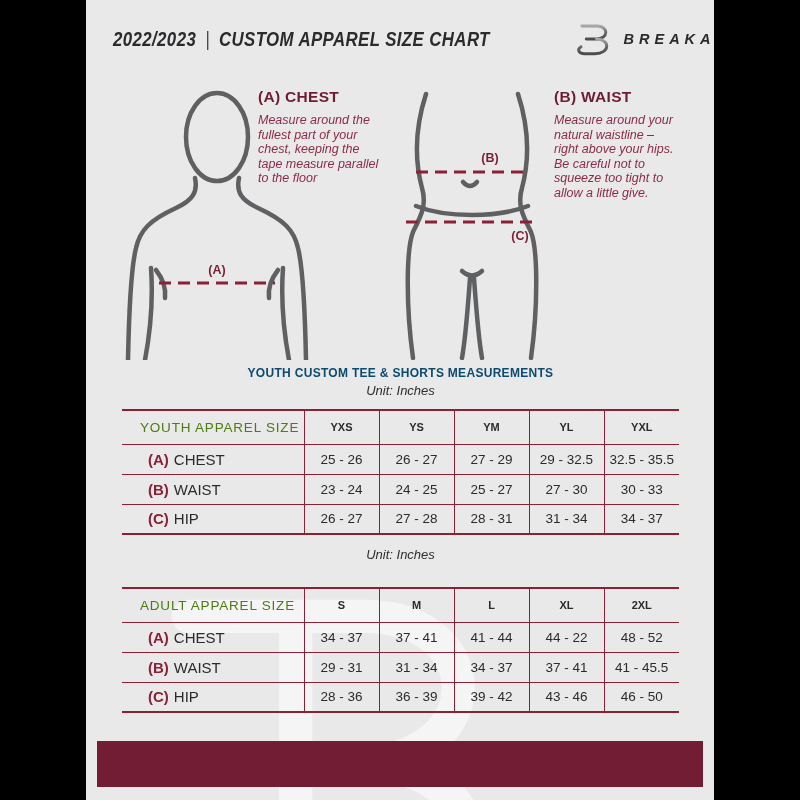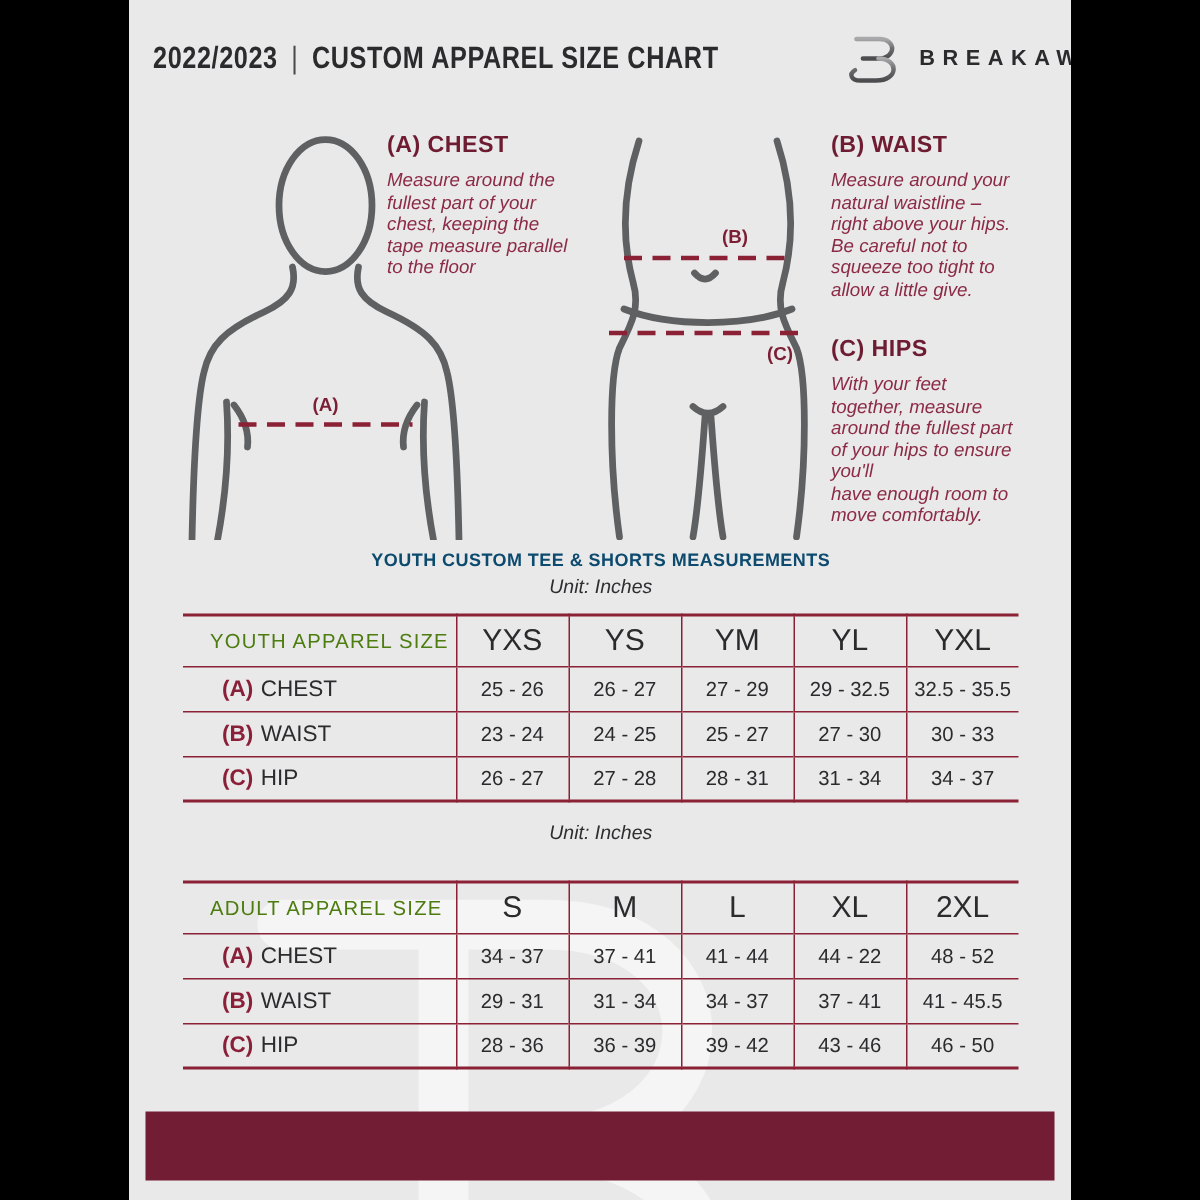--- a/index.html
+++ b/index.html
@@ -6,21 +6,21 @@
     --backdrop:#000000; --page-bg:#e9e9ea; --accent:#721d33; --accent-text:#8c2b46;
     --heading:#6e1c31; --line:#8a2134; --ink:#2e2e30; --figure:#5f6062;
   }
   *{margin:0;padding:0;box-sizing:border-box;}
   html,body{width:800px;height:800px;}
   body{background:var(--backdrop);font-family:"Liberation Sans",sans-serif;position:relative;}
   .page{position:absolute;left:86px;top:0;width:628px;height:800px;background:var(--page-bg);overflow:hidden;}
 
   
   .hdr{position:absolute;left:0;top:0;right:0;height:78px;display:flex;align-items:center;
-       justify-content:space-between;padding:0 24px 0 16px;z-index:2;}
+       justify-content:space-between;padding:0 24px 0 27px;z-index:2;font-style:italic;}
   .hdr-title{display:flex;gap:11px;font-weight:bold;font-size:20.5px;letter-spacing:.5px;
        color:#2b2b2d;white-space:nowrap;transform:scaleX(.82);transform-origin:left center;}
   .hdr-title .sep{font-weight:300;color:#4a4a4c;}
   .brand{display:flex;align-items:center;gap:9px;}
   .brand-name{font-weight:bold;font-size:14.5px;letter-spacing:5px;color:#2b2b2d;}
 
   
   .gblock{position:absolute;z-index:2;}
   .gblock h3{font-size:15.5px;font-weight:bold;color:var(--heading);letter-spacing:.3px;margin-bottom:7px;}
   .gblock p{font-size:12.5px;font-style:italic;color:var(--accent-text);line-height:1.16;white-space:pre-line;}
@@ -41,21 +41,21 @@
   .sec-title .t{font-size:12px;font-weight:bold;color:#0c4a6e;letter-spacing:.3px;}
   .sec-title .u{font-size:13px;font-style:italic;color:#2e2e30;margin-top:3px;}
   #youth-head{top:366px;} #adult-head{top:544px;}
 
   
   .size-table{position:absolute;left:36px;width:557px;border-collapse:collapse;z-index:2;
       border-top:2.5px solid var(--line);border-bottom:2.5px solid var(--line);}
   .size-table col.c0{width:182px;} .size-table col.cv{width:75px;}
   .size-table th,.size-table td{border-top:1.5px solid var(--line);text-align:center;
       font-size:13.5px;color:#2b2b2d;background:transparent;}
-  .size-table th{height:34px;font-size:20px;font-weight:normal;}
+  .size-table th{height:34px;font-size:11px;font-weight:bold;}
   .size-table td{height:30px;}
   .size-table th+th,.size-table td+td{border-left:1.5px solid var(--line);}
   .size-table thead th{border-top:none;}
   .size-table .lbl-h{text-align:left;padding-left:18px;font-weight:normal;font-size:13.5px;
       letter-spacing:.8px;color:#4d7c0f;}
   .size-table .lbl{text-align:left;padding-left:26px;font-size:15px;color:#2b2b2d;}
   .size-table .key{color:#8a1f38;font-weight:bold;margin-right:5px;}
   #youth-table{top:409px;} #adult-table{top:587px;}
 
   
@@ -135,30 +135,20 @@
   </div>
   <div class="gblock" id="waist-block">
     <h3>(B) WAIST</h3>
     <p>Measure around your
 natural waistline –
 right above your hips.
 Be careful not to
 squeeze too tight to
 allow a little give.</p>
   </div>
-  <div class="gblock" id="hips-block">
-    <h3>(C) HIPS</h3>
-    <p>With your feet
-together, measure
-around the fullest part
-of your hips to ensure
-you'll
-have enough room to
-move comfortably.</p>
-  </div>
 
   <div class="sec-title" id="youth-head">
     <div class="t">YOUTH CUSTOM TEE &amp; SHORTS MEASUREMENTS</div>
     <div class="u">Unit: Inches</div>
   </div>
   <table class="size-table" id="youth-table">
     <colgroup>
         <col class="c0">
         <col class="cv">
         <col class="cv">

